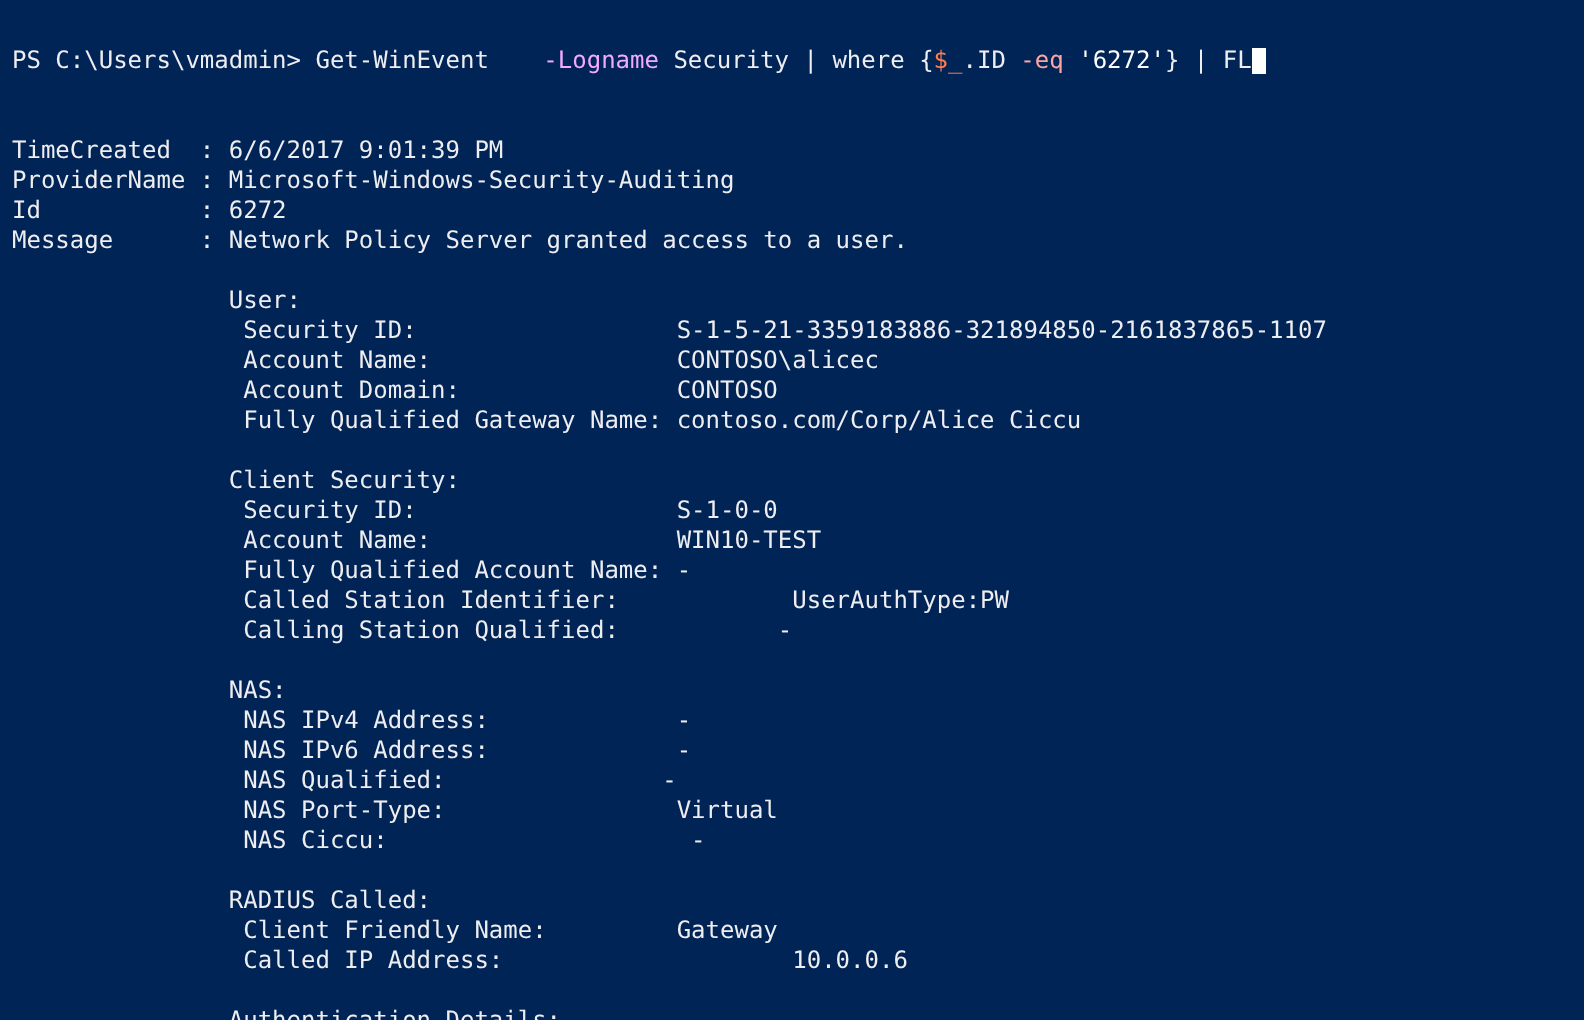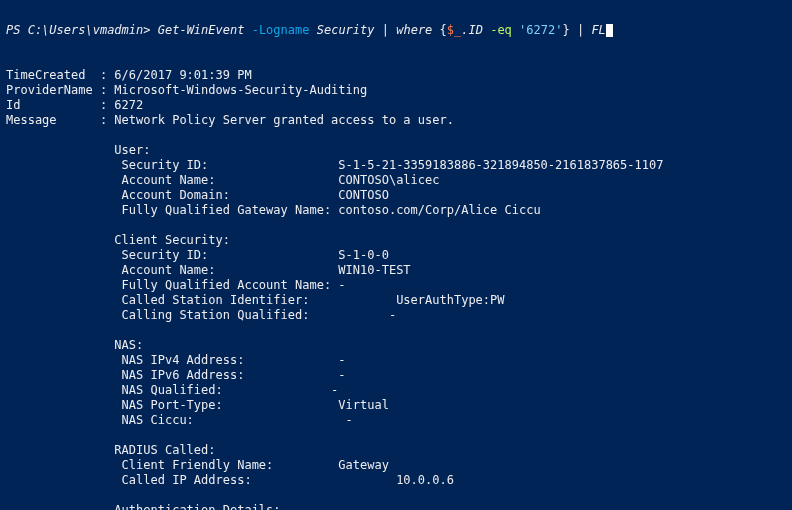--- a/index.html
+++ b/index.html
@@ -11,26 +11,26 @@
     font-family: Consolas, 'Lucida Console', monospace;
     font-size: 12px;
     line-height: 15px;
     color: #eeedf0;
     overflow: hidden;
   }
   .terminal {
     padding: 8px 4px 4px 6px;
     white-space: pre;
   }
-  .param { color: #0ea5e9; }
+  .param { color: #f0abfc; margin-left: 20px; }
   .brace { color: #eeedf0; }
   .var { color: #ff7f50; }
-  .op { color: #bef264; text-align: center; }
-  .str { color: #7dd3fc; }
-  .white { color: #eeedf0; font-style: italic; }
+  .op { color: #fca5a5; text-align: center; }
+  .str { color: #ffffff; }
+  .white { color: #eeedf0; }
   .cursor {
     display: inline-block;
     width: 7px;
     height: 13px;
     background: #fefefe;
     vertical-align: text-bottom;
   }
 </style>
 </head>
 <body>

